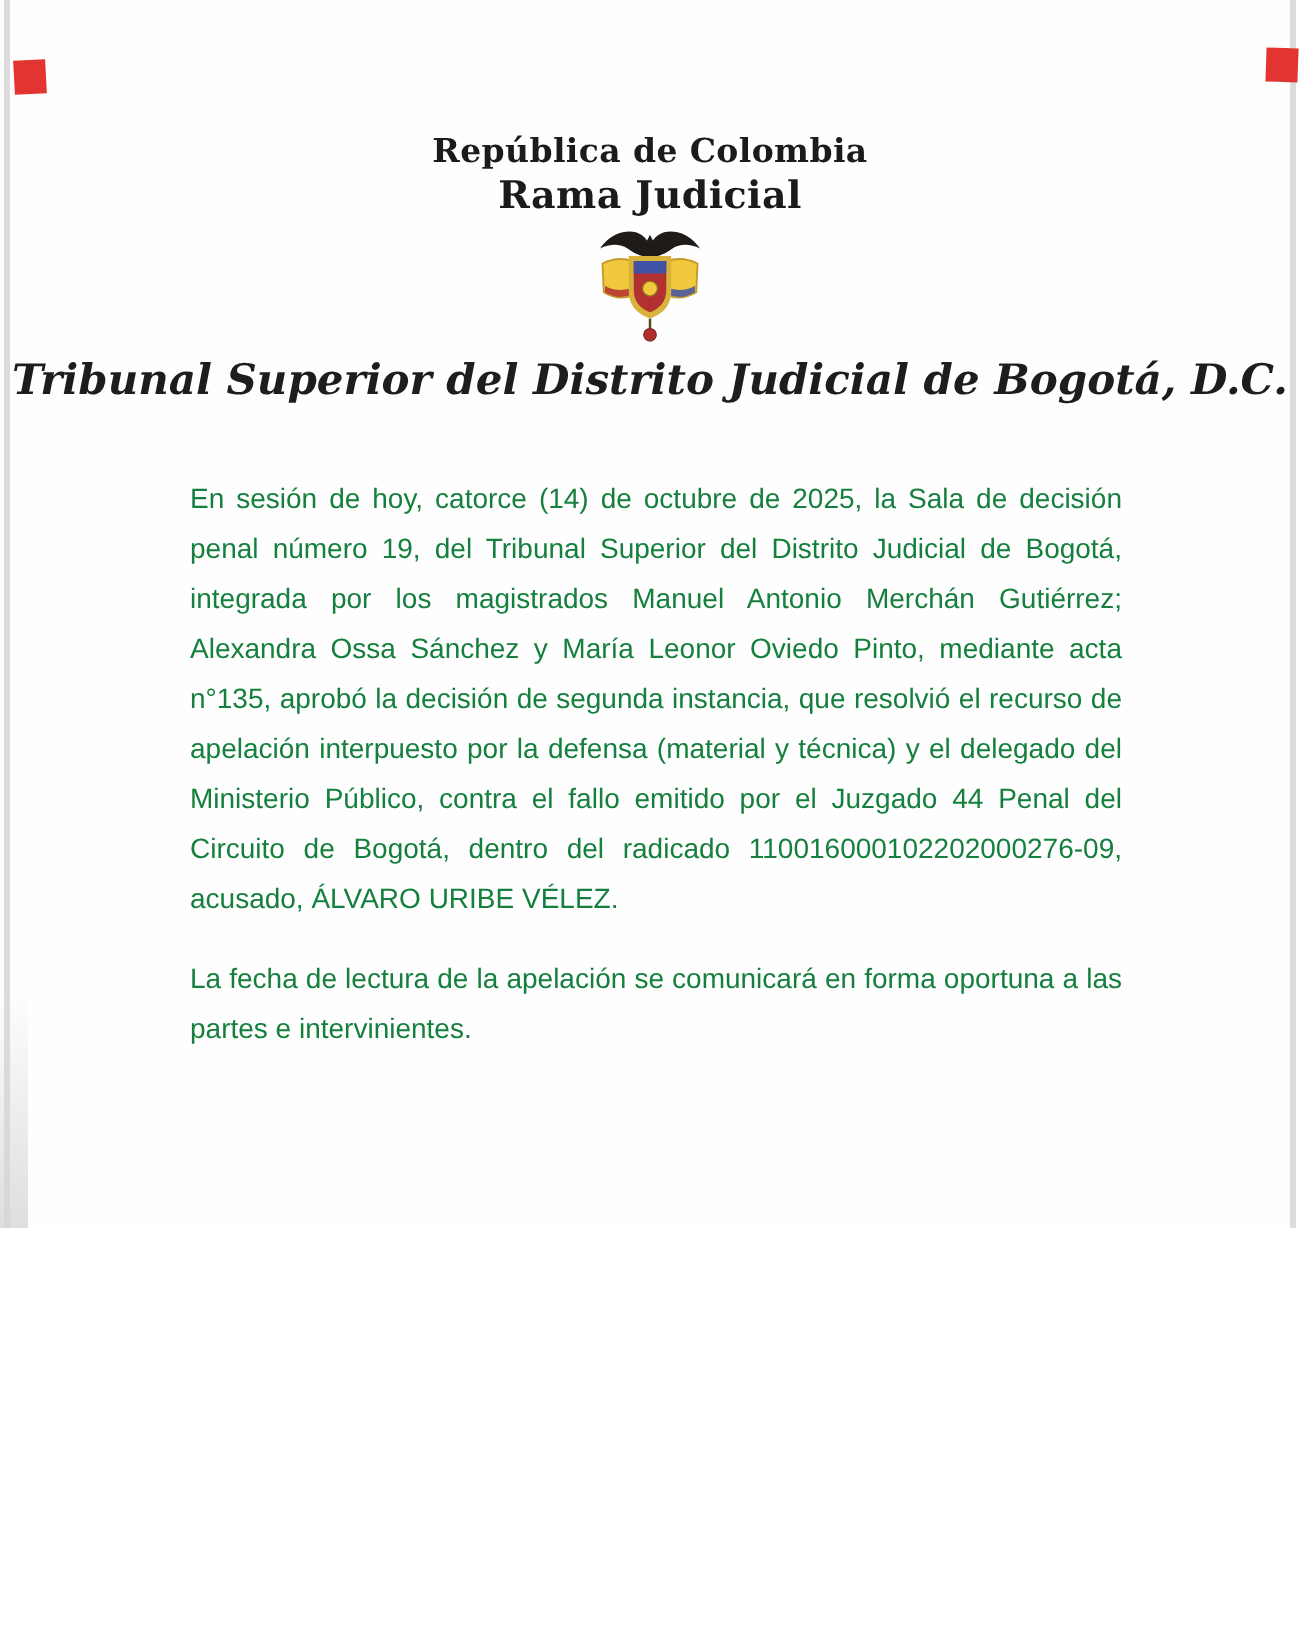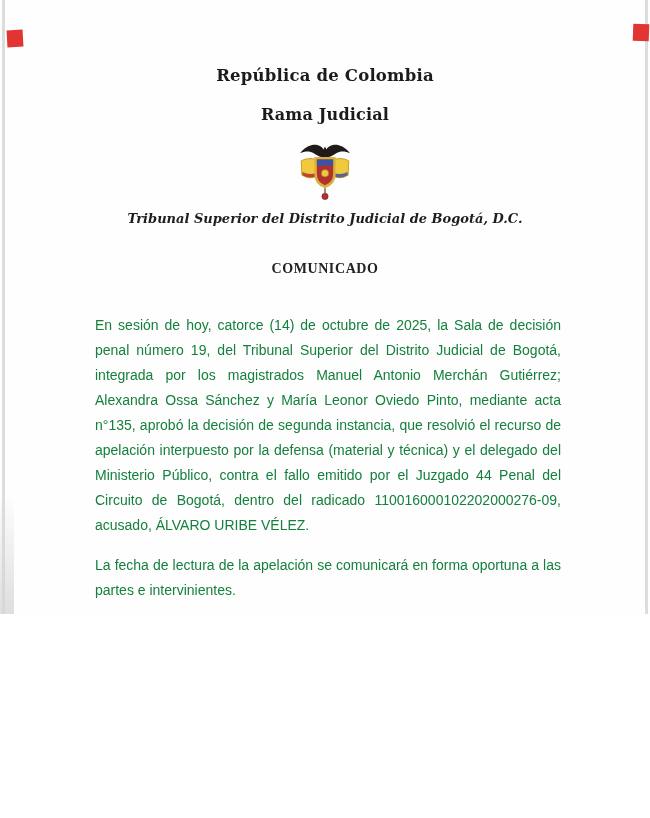--- a/index.html
+++ b/index.html
@@ -51,39 +51,39 @@
     margin: 0;
     padding-top: 64px;
     font-family: "DejaVu Serif", serif;
     font-weight: bold;
     font-size: 16.5px;
     line-height: 23px;
     color: #1b1b1b;
     letter-spacing: .2px;
   }
   .header .branch {
-    margin: 16px;
+    margin: 0;
     font-family: "DejaVu Serif", serif;
     font-weight: bold;
-    font-size: 16px;
+    font-size: 19px;
     line-height: 23px;
     color: #1b1b1b;
     letter-spacing: .2px;
   }
   .coat {
     width: 64px;
     height: 60px;
     margin: 3px auto 0 auto;
   }
   .institution {
     margin: 6px 0 0 0;
     font-family: "DejaVu Serif", serif;
     font-style: italic;
     font-weight: bold;
-    font-size: 13px;
+    font-size: 21px;
     line-height: 22px;
     color: #1d1d1d;
     text-align: center;
   }
   .institution.office { margin-top: 0; }
 
   .doc-title {
     margin-top: 31px;
     text-align: center;
     font-family: "Liberation Serif", serif;
@@ -136,20 +136,19 @@
         <circle cx="50" cy="50" r="6" fill="#f0c93c" stroke="#8f6e1f" stroke-width="1"></circle>
 
         <path d="M50 74 L50 82" stroke="#5a4a22" stroke-width="2"></path>
         <circle cx="50" cy="87" r="5" fill="#b23030" stroke="#7c2222" stroke-width="1"></circle>
       </svg>
     </div>
 
     <h2 class="institution">Tribunal Superior del Distrito Judicial de Bogotá, D.C.</h2>
   </div>
 
-  <div class="doc-title">COMUNICADO</div>
 
   <main class="body-text">
     <p>En sesión de hoy, catorce (14) de octubre de 2025, la Sala de decisión penal número 19, del Tribunal Superior del Distrito Judicial de Bogotá, integrada por los magistrados Manuel Antonio Merchán Gutiérrez; Alexandra Ossa Sánchez y María Leonor Oviedo Pinto, mediante acta n°135, aprobó la decisión de segunda instancia, que resolvió el recurso de apelación interpuesto por la defensa (material y técnica) y el delegado del Ministerio Público, contra el fallo emitido por el Juzgado 44 Penal del Circuito de Bogotá, dentro del radicado 110016000102202000276-09, acusado, ÁLVARO URIBE VÉLEZ.</p>
     <p>La fecha de lectura de la apelación se comunicará en forma oportuna a las partes e intervinientes.</p>
   </main>
 
 </div>
 
 </body></html>

